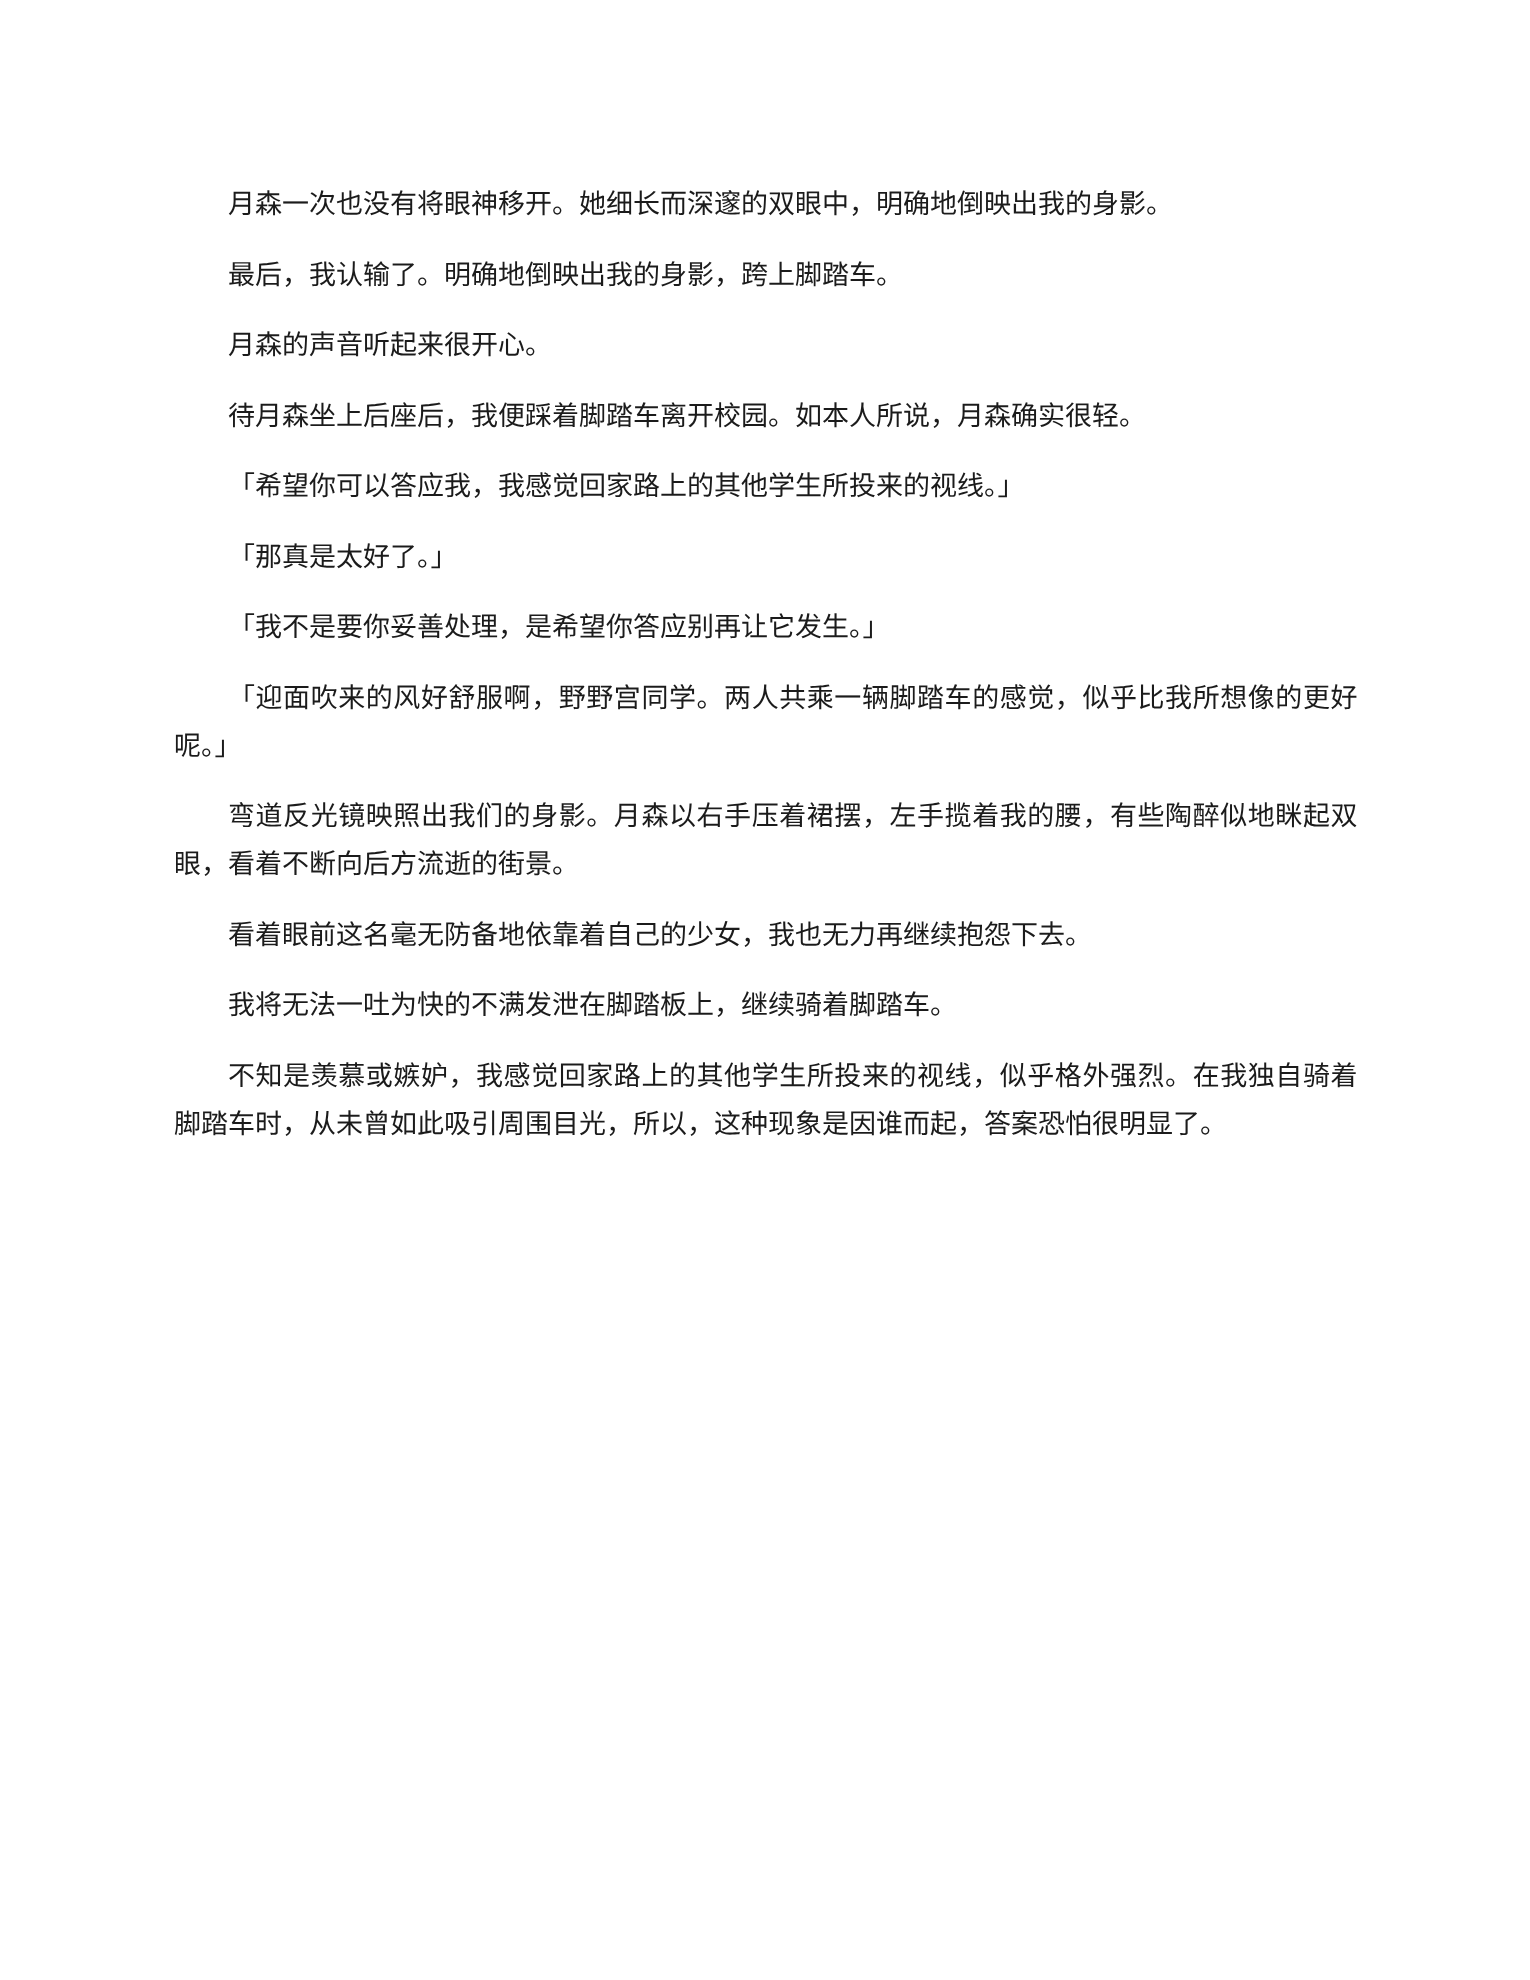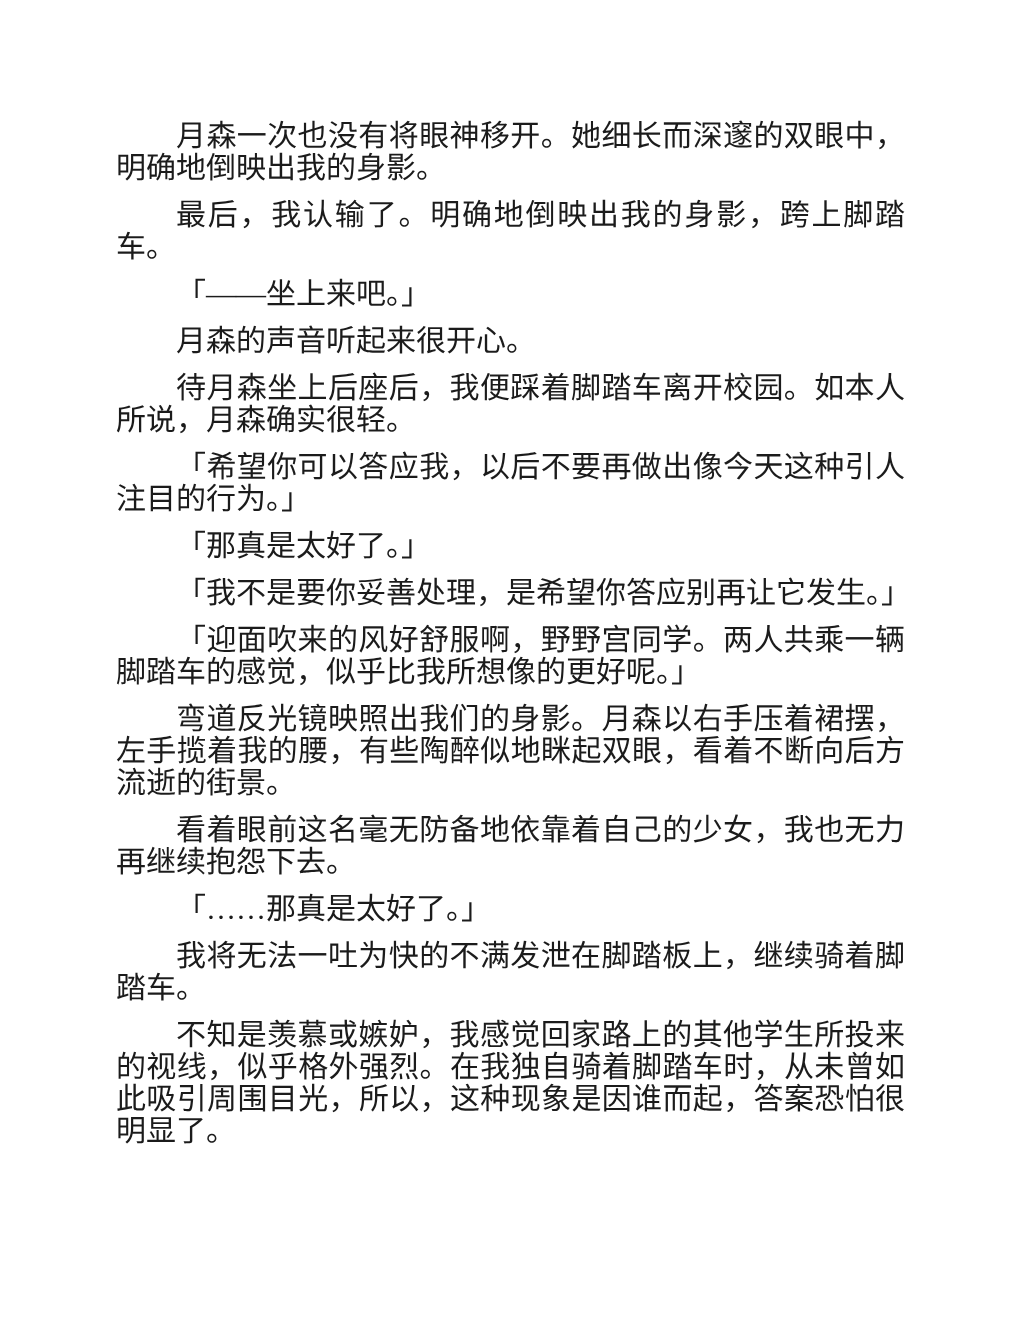--- a/index.html
+++ b/index.html
@@ -17,41 +17,39 @@
     padding: 120px 115px 0 116px;
     overflow: hidden;
   }
   .text-block {
     width: 100%;
     font-family: "Liberation Serif", "DejaVu Serif", serif;
     color: #1b1b1b;
   }
   .text-block p {
     margin: 0 0 15px 0;
-    font-size: 30px;
+    font-size: 18px;
     line-height: 32px;
     text-align: justify;
     text-justify: inter-ideograph;
     text-indent: 2em;
     word-break: break-all;
   }
 </style>
 </head>
 <body>
 
 <div class="page">
   <div class="text-block">
     <p>月森一次也没有将眼神移开。她细长而深邃的双眼中，明确地倒映出我的身影。</p>
     <p>最后，我认输了。明确地倒映出我的身影，跨上脚踏车。</p>
-    <p>「——坐上来吧。」</p>
     <p>月森的声音听起来很开心。</p>
     <p>待月森坐上后座后，我便踩着脚踏车离开校园。如本人所说，月森确实很轻。</p>
-    <p>「希望你可以答应我，以后不要再做出像今天这种引人注目的行为。」</p>
+    <p>「希望你可以答应我，我感觉回家路上的其他学生所投来的视线。」</p>
     <p>「那真是太好了。」</p>
     <p>「我不是要你妥善处理，是希望你答应别再让它发生。」</p>
     <p>「迎面吹来的风好舒服啊，野野宫同学。两人共乘一辆脚踏车的感觉，似乎比我所想像的更好呢。」</p>
     <p>弯道反光镜映照出我们的身影。月森以右手压着裙摆，左手揽着我的腰，有些陶醉似地眯起双眼，看着不断向后方流逝的街景。</p>
     <p>看着眼前这名毫无防备地依靠着自己的少女，我也无力再继续抱怨下去。</p>
-    <p>「……那真是太好了。」</p>
     <p>我将无法一吐为快的不满发泄在脚踏板上，继续骑着脚踏车。</p>
     <p>不知是羡慕或嫉妒，我感觉回家路上的其他学生所投来的视线，似乎格外强烈。在我独自骑着脚踏车时，从未曾如此吸引周围目光，所以，这种现象是因谁而起，答案恐怕很明显了。</p>
   </div>
 </div>
 
 </body></html>

